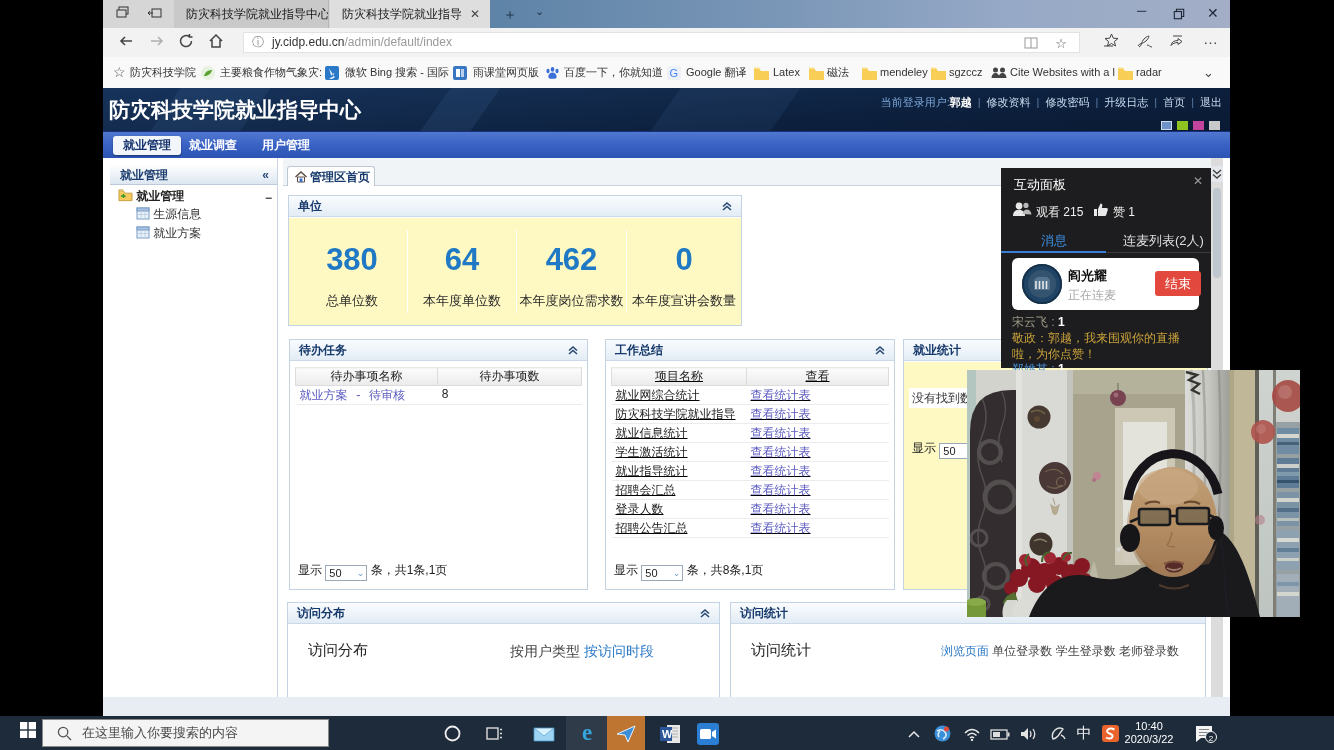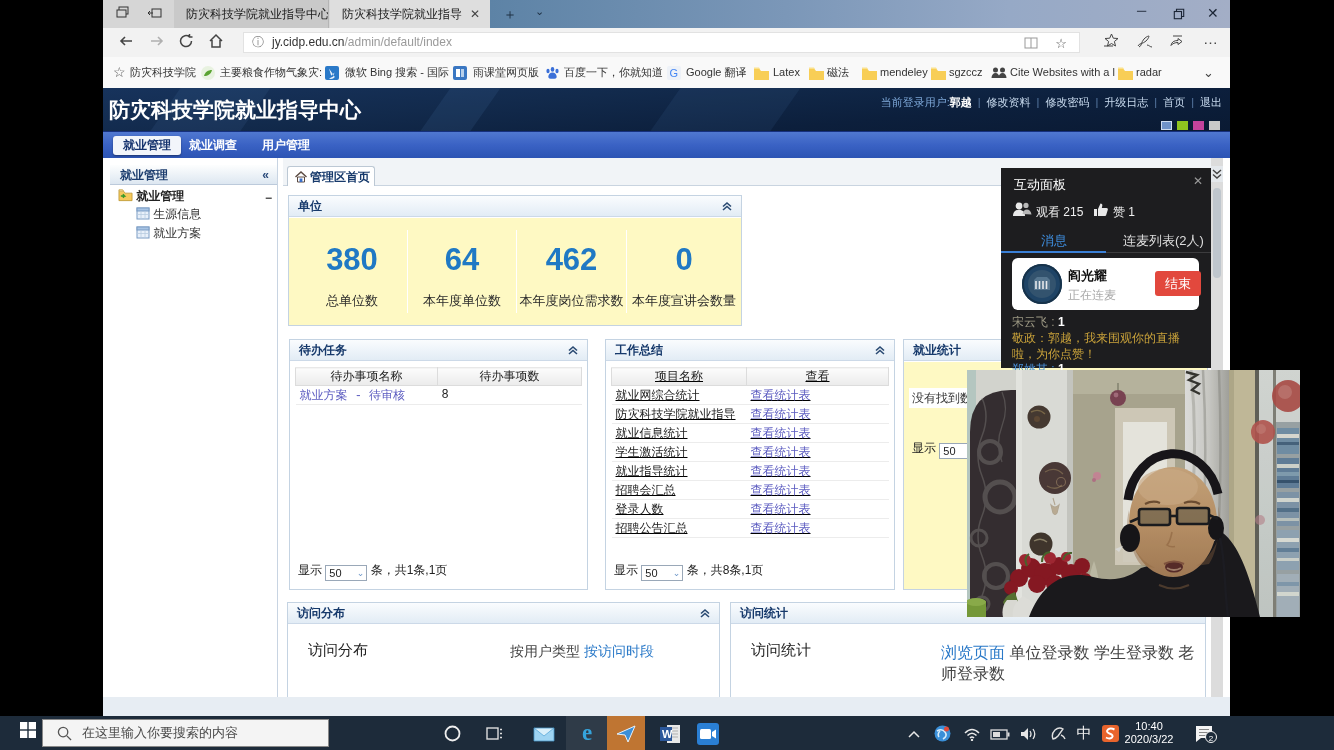--- a/index.html
+++ b/index.html
@@ -351,21 +351,21 @@
             <div class="pbody" style="top:22px;background:#fff;">
               <div class="abs" style="left:20px;top:16px;font-size:15px;color:#222;">访问分布</div>
               <div class="abs" style="left:222px;top:18px;font-size:14px;color:#444;">按用户类型 <a class="blnk">按访问时段</a></div>
             </div>
           </div>
 
           <div class="abs panel" style="left:447px;top:444px;width:476px;height:123px;">
             <div class="phdr">访问统计</div>
             <div class="pbody" style="top:22px;background:#fff;">
               <div class="abs" style="left:20px;top:16px;font-size:15px;color:#222;">访问统计</div>
-              <div class="abs" style="left:210px;top:18px;font-size:16px;color:#444;"><a class="blnk">浏览页面</a> 单位登录数 学生登录数 老师登录数</div>
+              <div class="abs" style="left:210px;top:18px;font-size:12px;color:#444;"><a class="blnk">浏览页面</a> 单位登录数 学生登录数 老师登录数</div>
             </div>
           </div>
         </div>
         <div id="sbar" class="abs">
             <div class="abs" style="left:0;top:8px;width:12px;height:16px;background:#e4e8ec;text-align:center;"><svg width="10" height="12" viewBox="0 0 10 12">
                 <path d="M1 2l4 3.5L9 2M1 6.5l4 3.5 4-3.5" fill="none" stroke="#444" stroke-width="1.4"></path>
               </svg></div>
             <div class="abs" style="left:2px;top:30px;width:8px;height:90px;background:#bfc6cd;border-radius:4px;"></div>
           </div>
       </div>

